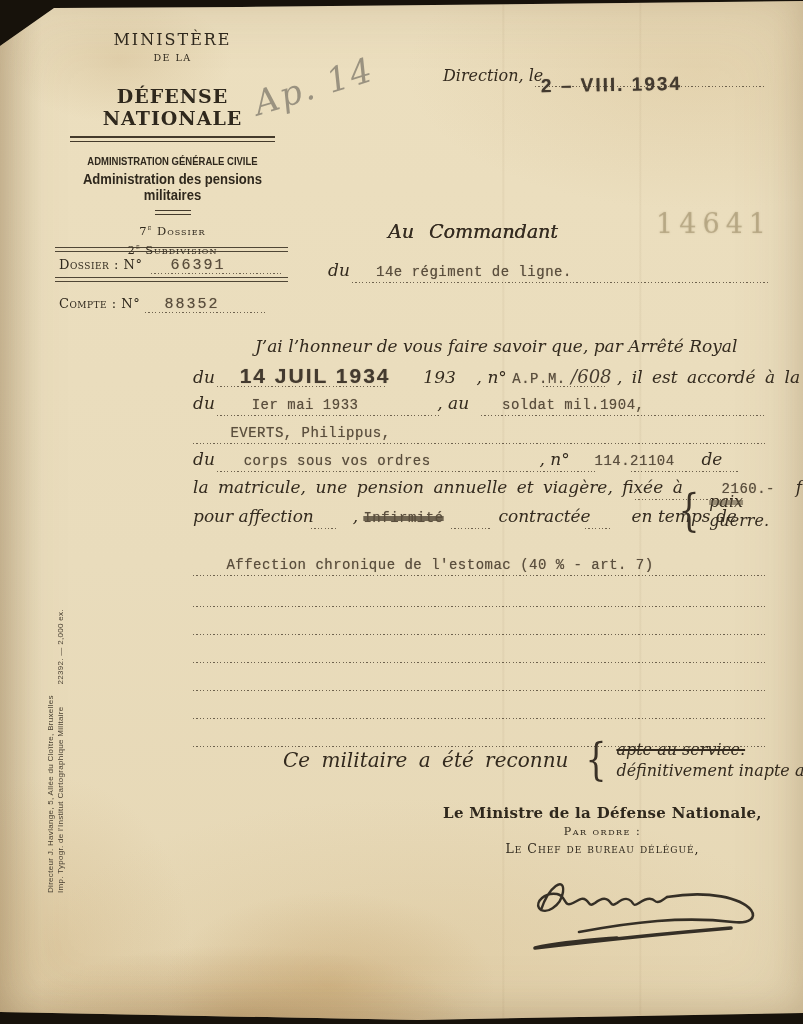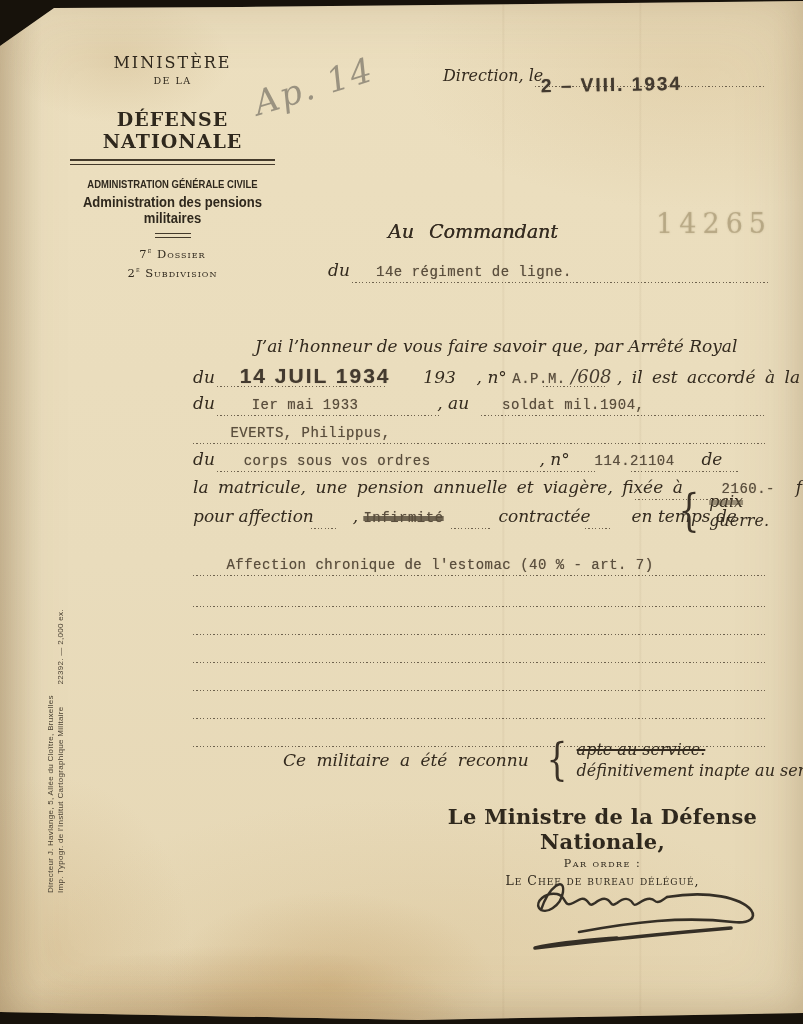--- a/index.html
+++ b/index.html
@@ -44,21 +44,21 @@
   .overtyped{text-decoration:line-through;text-decoration-thickness:5px;text-decoration-color:rgba(90,78,61,.55);}
   sup{font-size:.6em;}
   
   .dline{
     position:absolute;bottom:3px;height:2px;
     background-image:repeating-linear-gradient(to right, rgba(88,76,58,.85) 0 1.2px, rgba(88,76,58,0) 1.2px 3.4px);
     background-position:0 100%;background-size:100% 1.2px;background-repeat:repeat-x;
   }
   .sp{display:inline-block;}
   
-  .lh{position:absolute;left:55px;top:53px;width:235px;text-align:center;color:#2f281d;}
+  .lh{position:absolute;left:55px;top:30px;width:235px;text-align:center;color:#2f281d;}
   .lh .l1{font-size:16px;letter-spacing:2px;}
   .lh .l2{font-size:9.5px;letter-spacing:1.5px;margin-top:3px;}
   .lh .l3{font-size:19px;font-weight:bold;letter-spacing:1px;margin-top:22px;}
   .rulehead{width:205px;margin:7px auto 0;height:3px;border-top:2.5px solid #443a2b;border-bottom:1px solid #443a2b;}
   .lh .a1{margin-top:14px;font-family:"Liberation Sans","DejaVu Sans",sans-serif;font-weight:700;font-size:10px;transform:scaleX(.95);}
   .lh .a2{margin-top:4px;font-family:"Liberation Sans","DejaVu Sans",sans-serif;font-weight:700;font-size:14.5px;transform:scaleX(.90);}
   .lh .dir{margin-top:9px;font-size:13px;letter-spacing:2px;}
   .minirule{width:36px;margin:7px auto 0;height:3px;border-top:1.6px solid #443a2b;border-bottom:1px solid #443a2b;}
   .lh .bur{margin-top:9px;font-size:11.5px;letter-spacing:1px;}
   .lh .sub{margin-top:5px;font-size:11.5px;letter-spacing:1px;}
@@ -88,23 +88,23 @@
   .salutation{position:absolute;left:388px;top:220px;font-size:19px;word-spacing:9px;color:#352c21;text-shadow:.3px 0 0 #352c21;}
   .unitline{position:absolute;left:328px;top:260px;width:440px;height:26px;white-space:nowrap;}
   .unitline .du{font-size:17px;}
   
   .bl{position:absolute;left:193px;width:572px;height:26px;white-space:nowrap;font-size:17px;color:#332a1e;}
   .bl .w{word-spacing:4px;}
   .braceGroup{position:absolute;right:-4px;top:-17px;display:flex;align-items:center;}
   .brace{font-size:44px;font-weight:200;color:#3a3126;transform:scaleX(.75);line-height:1;}
   .braceCol{margin-left:6px;font-size:16px;line-height:19px;}
   .recog{position:absolute;left:283px;top:738px;width:480px;display:flex;align-items:center;white-space:nowrap;color:#332a1e;}
-  .recog .lead{font-size:17px;word-spacing:5px;}
+  .recog .lead{font-size:20px;word-spacing:5px;}
   .sigblock{position:absolute;left:430px;top:804px;width:345px;text-align:center;color:#2f281d;}
-  .sigblock .min{font-size:21px;font-weight:bold;letter-spacing:.3px;}
+  .sigblock .min{font-size:15px;font-weight:bold;letter-spacing:.3px;}
   .sigblock .po{font-size:11px;letter-spacing:1.5px;margin-top:3px;}
   .sigblock .pd{font-size:13.5px;margin-top:2px;}
   .sigblock .chef{font-size:12.5px;letter-spacing:1px;margin-top:3px;}
   .sigsvg{position:absolute;left:483px;top:866px;}
   
   .imprint{
     position:absolute;left:46px;top:893px;width:312px;
     transform:rotate(-90deg);transform-origin:0 0;
     font-family:"Liberation Sans","DejaVu Sans",sans-serif;
     font-size:8px;letter-spacing:.3px;color:#4a4133;line-height:10px;
@@ -122,30 +122,46 @@
     <div class="l2">DE LA</div>
     <div class="l3">DÉFENSE NATIONALE</div>
     <div class="rulehead"></div>
     <div class="a1">ADMINISTRATION GÉNÉRALE CIVILE</div>
     <div class="a2">Administration des pensions militaires</div>
     <div class="minirule"></div>
     <div class="bur sc"><span>7</span><sup>e</sup> <span>Dossier</span></div>
     <div class="sub sc"><span>2</span><sup>e</sup> <span>Subdivision</span></div>
   </div>
 
+  <div class="dossierbox">
+    <div class="rule2"></div>
+    <div class="numrow">
+      <span class="lab sc">Dossier : N°</span>
+      <span class="sp" style="width:18px"></span>
+      <span class="typed">66391</span>
+      <i class="dline" style="left:96px;right:6px"></i>
+    </div>
+    <div class="rule2"></div>
+    <div class="numrow comptegap">
+      <span class="lab sc">Compte : N°</span>
+      <span class="sp" style="width:14px"></span>
+      <span class="typed">88352</span>
+      <i class="dline" style="left:90px;right:22px"></i>
+    </div>
+  </div>
 
   <div class="dateline printed">
     <span class="place it">Direction, le</span>
     <i class="dline" style="left:92px;right:0"></i>
     <span class="datestamp stampdate">2 – VIII. 1934</span>
   </div>
 
   <div class="pencil">Ap. 14</div>
 
-  <div class="registry">14265</div>
+  <div class="registry">14641</div>
 
   <div class="salutation it printed">Au Commandant</div>
   <div class="unitline printed">
     <span class="du it">du</span>
     <span class="sp" style="width:16px"></span>
     <span class="typed">14e régiment de ligne.</span>
     <i class="dline" style="left:24px;right:0"></i>
   </div>
 
   <div class="bl it w" style="top:336px;padding-left:62px">J’ai l’honneur de vous faire savoir que, par Arrêté Royal</div>

